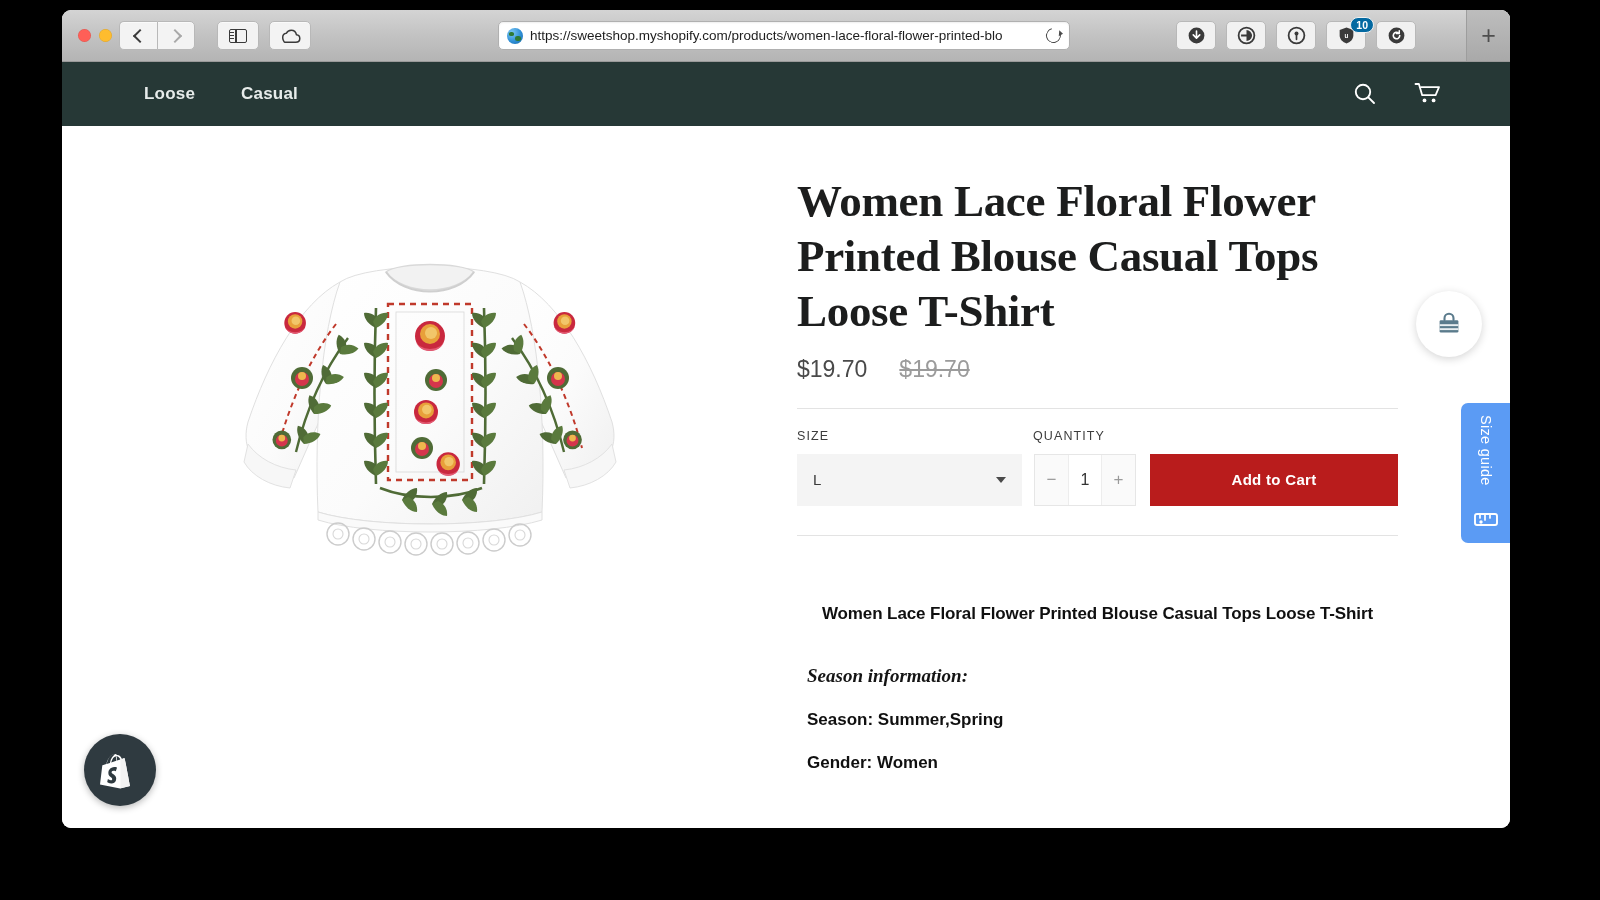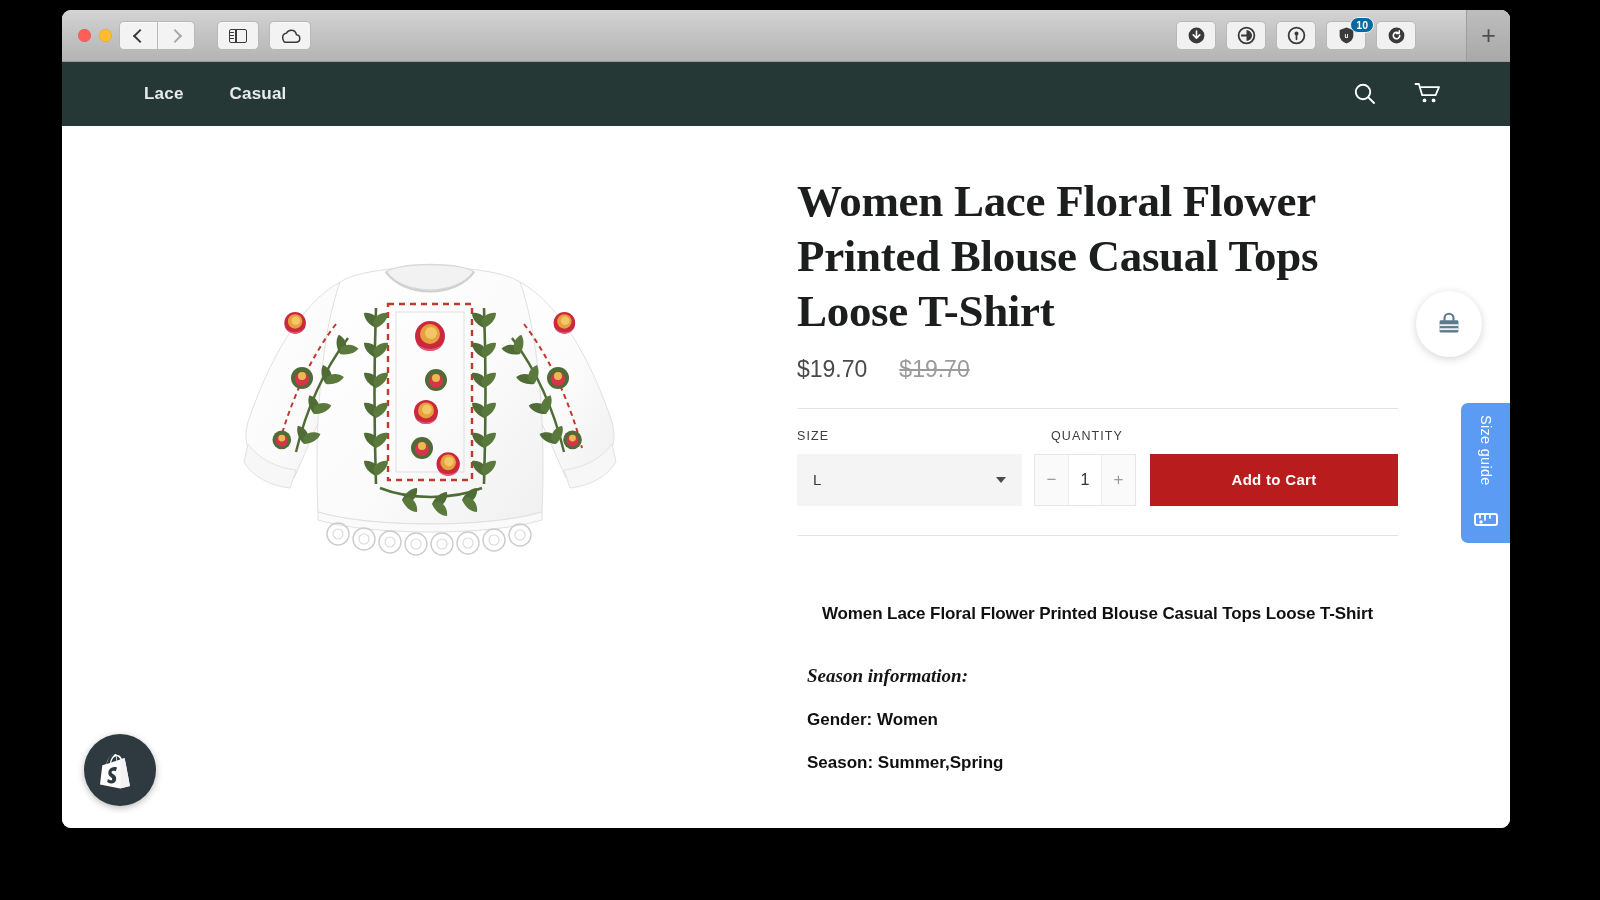--- a/index.html
+++ b/index.html
@@ -166,21 +166,21 @@
     line-height: 1.22;
     color: #1c1d1d;
     letter-spacing: -0.3px;
   }
   .price-row { margin-top: 17px; display: flex; align-items: baseline; gap: 32px; }
   .price-now { font-size: 23px; color: #4a4a4a; }
   .price-was { font-size: 23px; color: #9b9b9b; text-decoration: line-through; }
 
   .hr { height: 1px; background: #e3e3e3; margin: 25px 0 0 0; }
 
-  .opt-labels { display: flex; margin-top: 20px; gap: 18px; }
+  .opt-labels { display: flex; margin-top: 20px; }
   .opt-label {
     font-size: 12.5px; letter-spacing: 1.1px; color: #3d3d3d;
     font-weight: normal; text-transform: uppercase;
   }
   .lbl-size { width: 236px; }
 
   .controls { display: flex; margin-top: 11px; align-items: stretch; }
   .size-select {
     width: 225px; height: 52px;
     background: #f4f4f4; border: none;
@@ -287,20 +287,25 @@
     <div class="tb-btn sidebar-btn">
       <div class="sidebar-glyph"></div>
     </div>
 
     <div class="tb-btn icloud-btn">
       <svg width="22" height="16" viewBox="0 0 22 16">
         <path d="M5.6 14.2h11.1c2.4 0 4.1-1.6 4.1-3.8 0-2-1.4-3.5-3.4-3.7-.4-2.6-2.5-4.5-5.2-4.5-2.2 0-4 1.2-4.8 3.1-2.1.2-3.7 1.9-3.7 4.1 0 2.6 1.6 4.8 1.9 4.8z" fill="none" stroke="#3a3a3a" stroke-width="1.5" stroke-linejoin="round"></path>
       </svg>
     </div>
 
+    <div class="url-field">
+      <div class="globe"></div>
+      <div class="url-text">https://sweetshop.myshopify.com/products/women-lace-floral-flower-printed-blo</div>
+      <div class="reload-glyph"></div>
+    </div>
 
     <div class="ext-btn ext-1">
       <svg width="19" height="19" viewBox="0 0 20 20">
         <circle cx="10" cy="10" r="8.3" fill="#3a3a3a"></circle>
         <path d="M10 5.2v7.3M6.6 9.4l3.4 3.4 3.4-3.4" stroke="#fff" stroke-width="1.7" fill="none" stroke-linecap="round" stroke-linejoin="round"></path>
       </svg>
     </div>
 
     <div class="ext-btn ext-2">
       <svg width="19" height="19" viewBox="0 0 20 20">
@@ -332,21 +337,21 @@
         <path d="M13.4 10a3.4 3.4 0 1 1-1.2-2.6" stroke="#fff" stroke-width="1.7" fill="none" stroke-linecap="round"></path>
         <path d="M12.9 4.9v3.1h-3.1" stroke="#fff" stroke-width="1.6" fill="none" stroke-linecap="round" stroke-linejoin="round"></path>
       </svg>
     </div>
 
     <div class="newtab">+</div>
   </div>
 
   <div class="site-nav">
     <div class="nav-links">
-      <a class="nav-link" href="#">Lace</a>
+      <a class="nav-link" href="#">Loose</a>
       <a class="nav-link" href="#">Casual</a>
     </div>
     <div class="nav-icons">
       <svg width="26" height="26" viewBox="0 0 26 26">
         <circle cx="11" cy="11" r="7.2" fill="none" stroke="#ffffff" stroke-width="1.9"></circle>
         <path d="M16.3 16.3 22 22" stroke="#ffffff" stroke-width="1.9" stroke-linecap="round"></path>
       </svg>
       <svg width="30" height="26" viewBox="0 0 30 26">
         <path d="M1.5 3h3.4l3.3 11.2h13.4L25 6.2H7.2" fill="none" stroke="#ffffff" stroke-width="1.8" stroke-linejoin="round" stroke-linecap="round"></path>
         <circle cx="10.5" cy="19.4" r="1.9" fill="#ffffff"></circle>
@@ -510,22 +515,22 @@
           <button class="add-cart">Add to Cart</button>
         </div>
 
         <div class="hr2"></div>
 
         <div class="desc">
           <div class="desc-title">Women Lace Floral Flower Printed Blouse Casual Tops Loose T-Shirt</div>
 
           <div class="prod-info">
             <div class="pi-head">Season information:</div>
+            <div class="pi-line">Season: Summer,Spring</div>
             <div class="pi-line">Gender: Women</div>
-            <div class="pi-line">Season: Summer,Spring</div>
           </div>
         </div>
       </div>
     </div>
 
     <div class="float-bag">
       <svg width="30" height="30" viewBox="0 0 30 30">
         <path d="M10.5 11V9.2a4.5 4.5 0 0 1 9 0V11" fill="none" stroke="#5b7b8c" stroke-width="2.1" stroke-linecap="round"></path>
         <rect x="5.6" y="11.2" width="18.8" height="12.4" rx="1.3" fill="#5b7b8c"></rect>
         <rect x="5.6" y="15.2" width="18.8" height="1.9" fill="#e9eef1"></rect>

